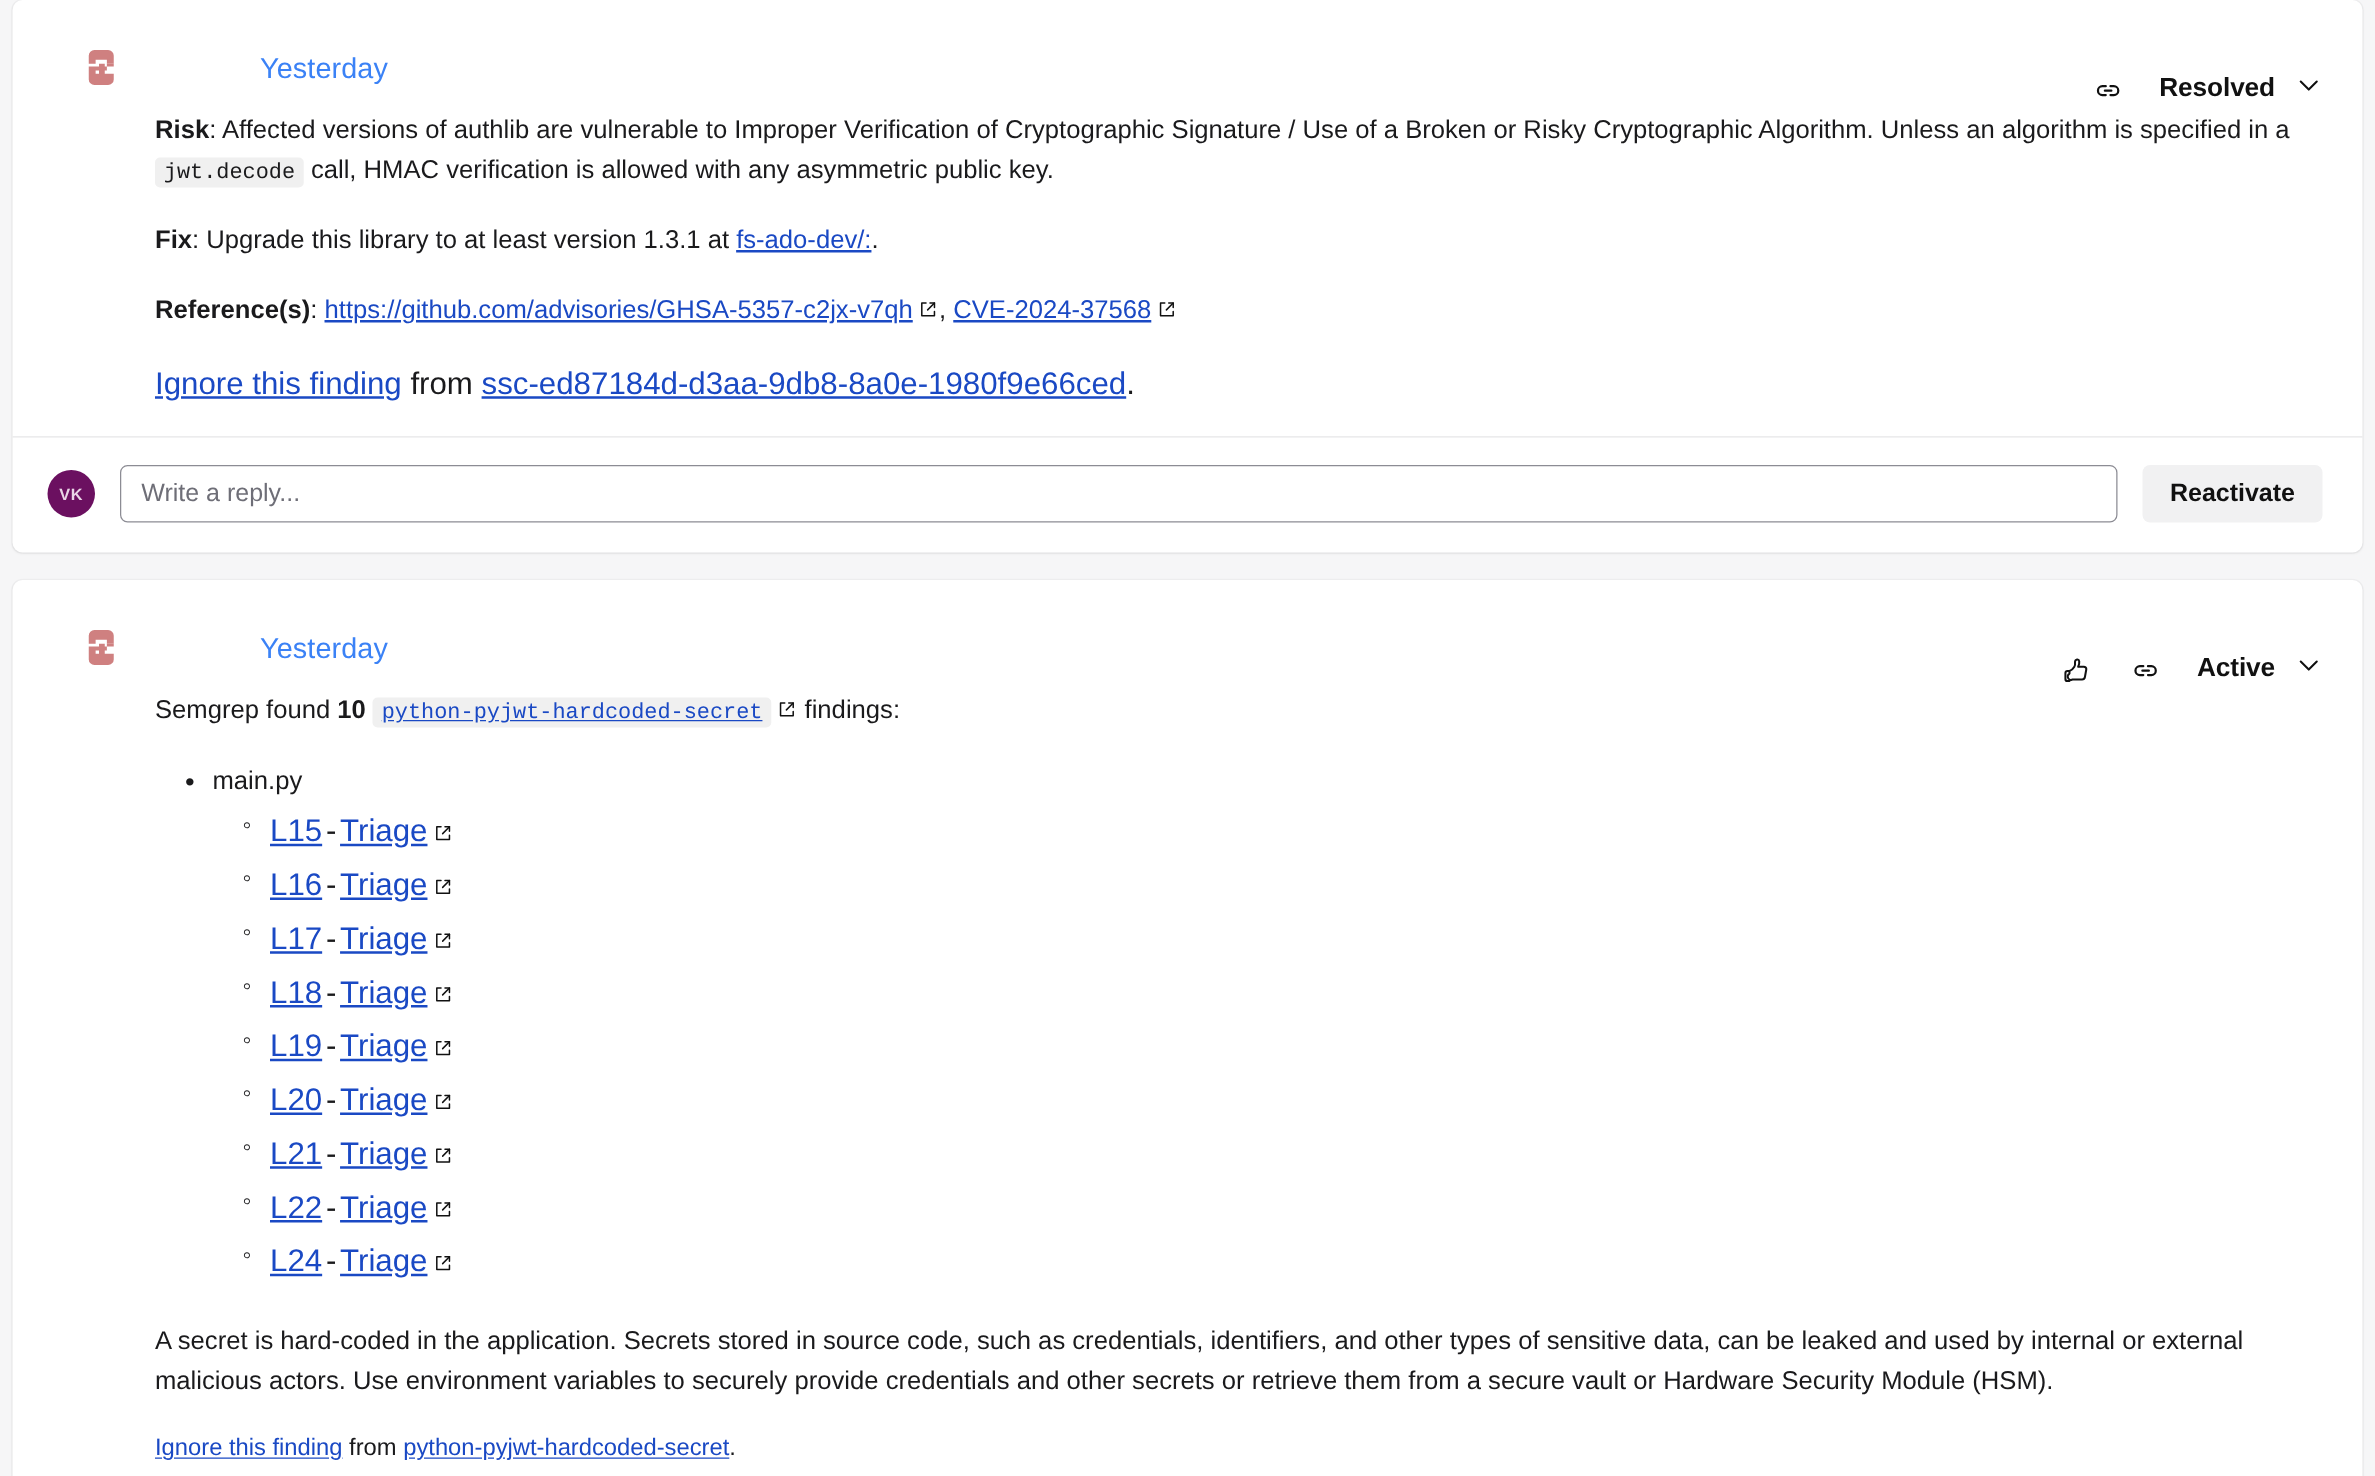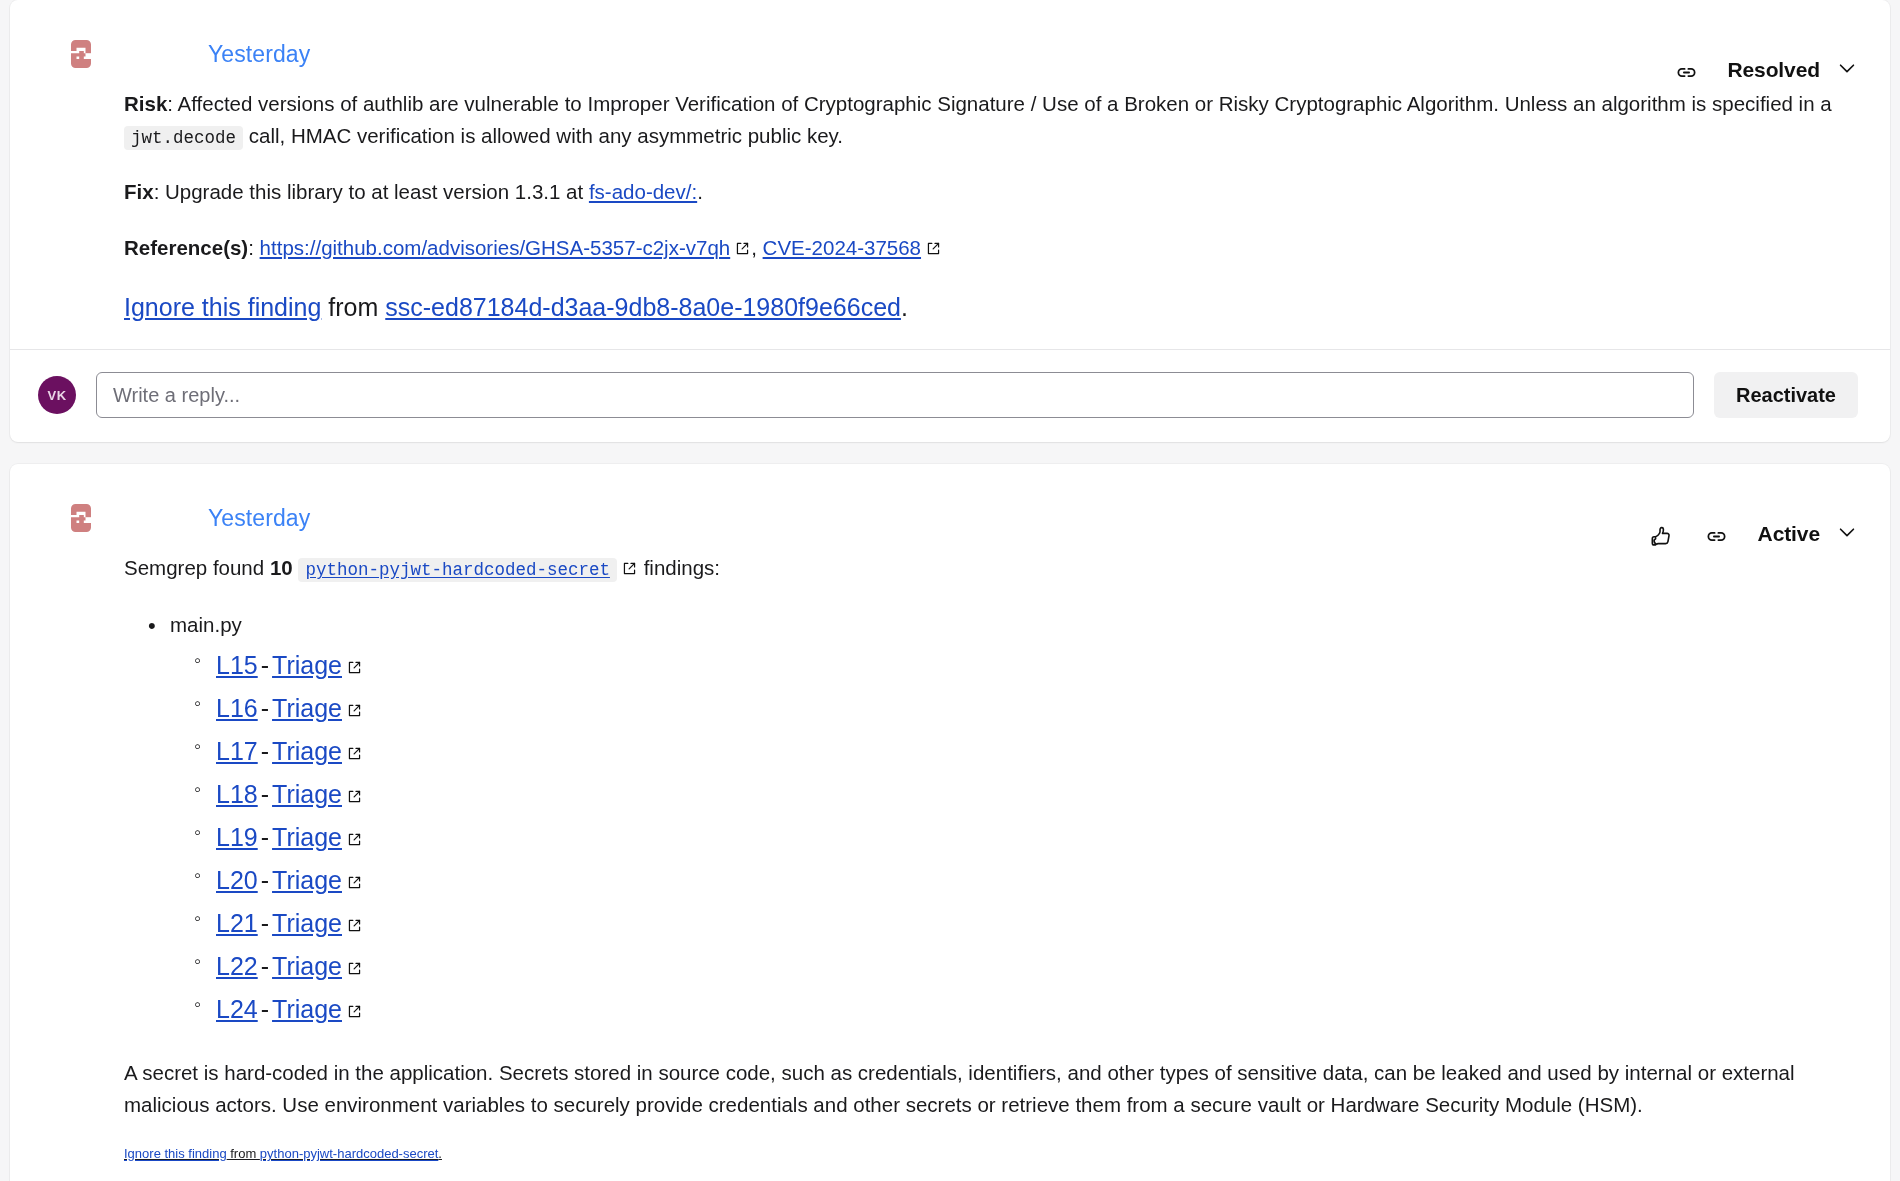--- a/index.html
+++ b/index.html
@@ -378,21 +378,21 @@
                       <path d="M6.2 2.6H2.6v10.8h10.8V9.8"></path>
                       <path d="M9.6 2.6h3.8v3.8"></path>
                       <path d="M13.4 2.6 7.6 8.4"></path>
                     </svg></span></li>
             </ul>
           </li>
         </ul>
 
         <p>A secret is hard-coded in the application. Secrets stored in source code, such as credentials, identifiers, and other types of sensitive data, can be leaked and used by internal or external malicious actors. Use environment variables to securely provide credentials and other secrets or retrieve them from a secure vault or Hardware Security Module (HSM).</p>
 
-        <p class="tight" style="font-size:13px;text-decoration:underline;"><a class="lnk" href="#">Ignore this finding</a><span> from </span><a class="lnk" href="#">python-pyjwt-hardcoded-secret</a><span>.</span></p>
+        <p class="tight" style="font-size:19px;"><a class="lnk" href="#">Ignore this finding</a><span> from </span><a class="lnk" href="#">python-pyjwt-hardcoded-secret</a><span>.</span></p>
       </div>
 
       <div class="bottom-rule"></div>
       <div class="card-bottom-pad"></div>
     </div>
   </div>
 
 </div>
 
 </body></html>

